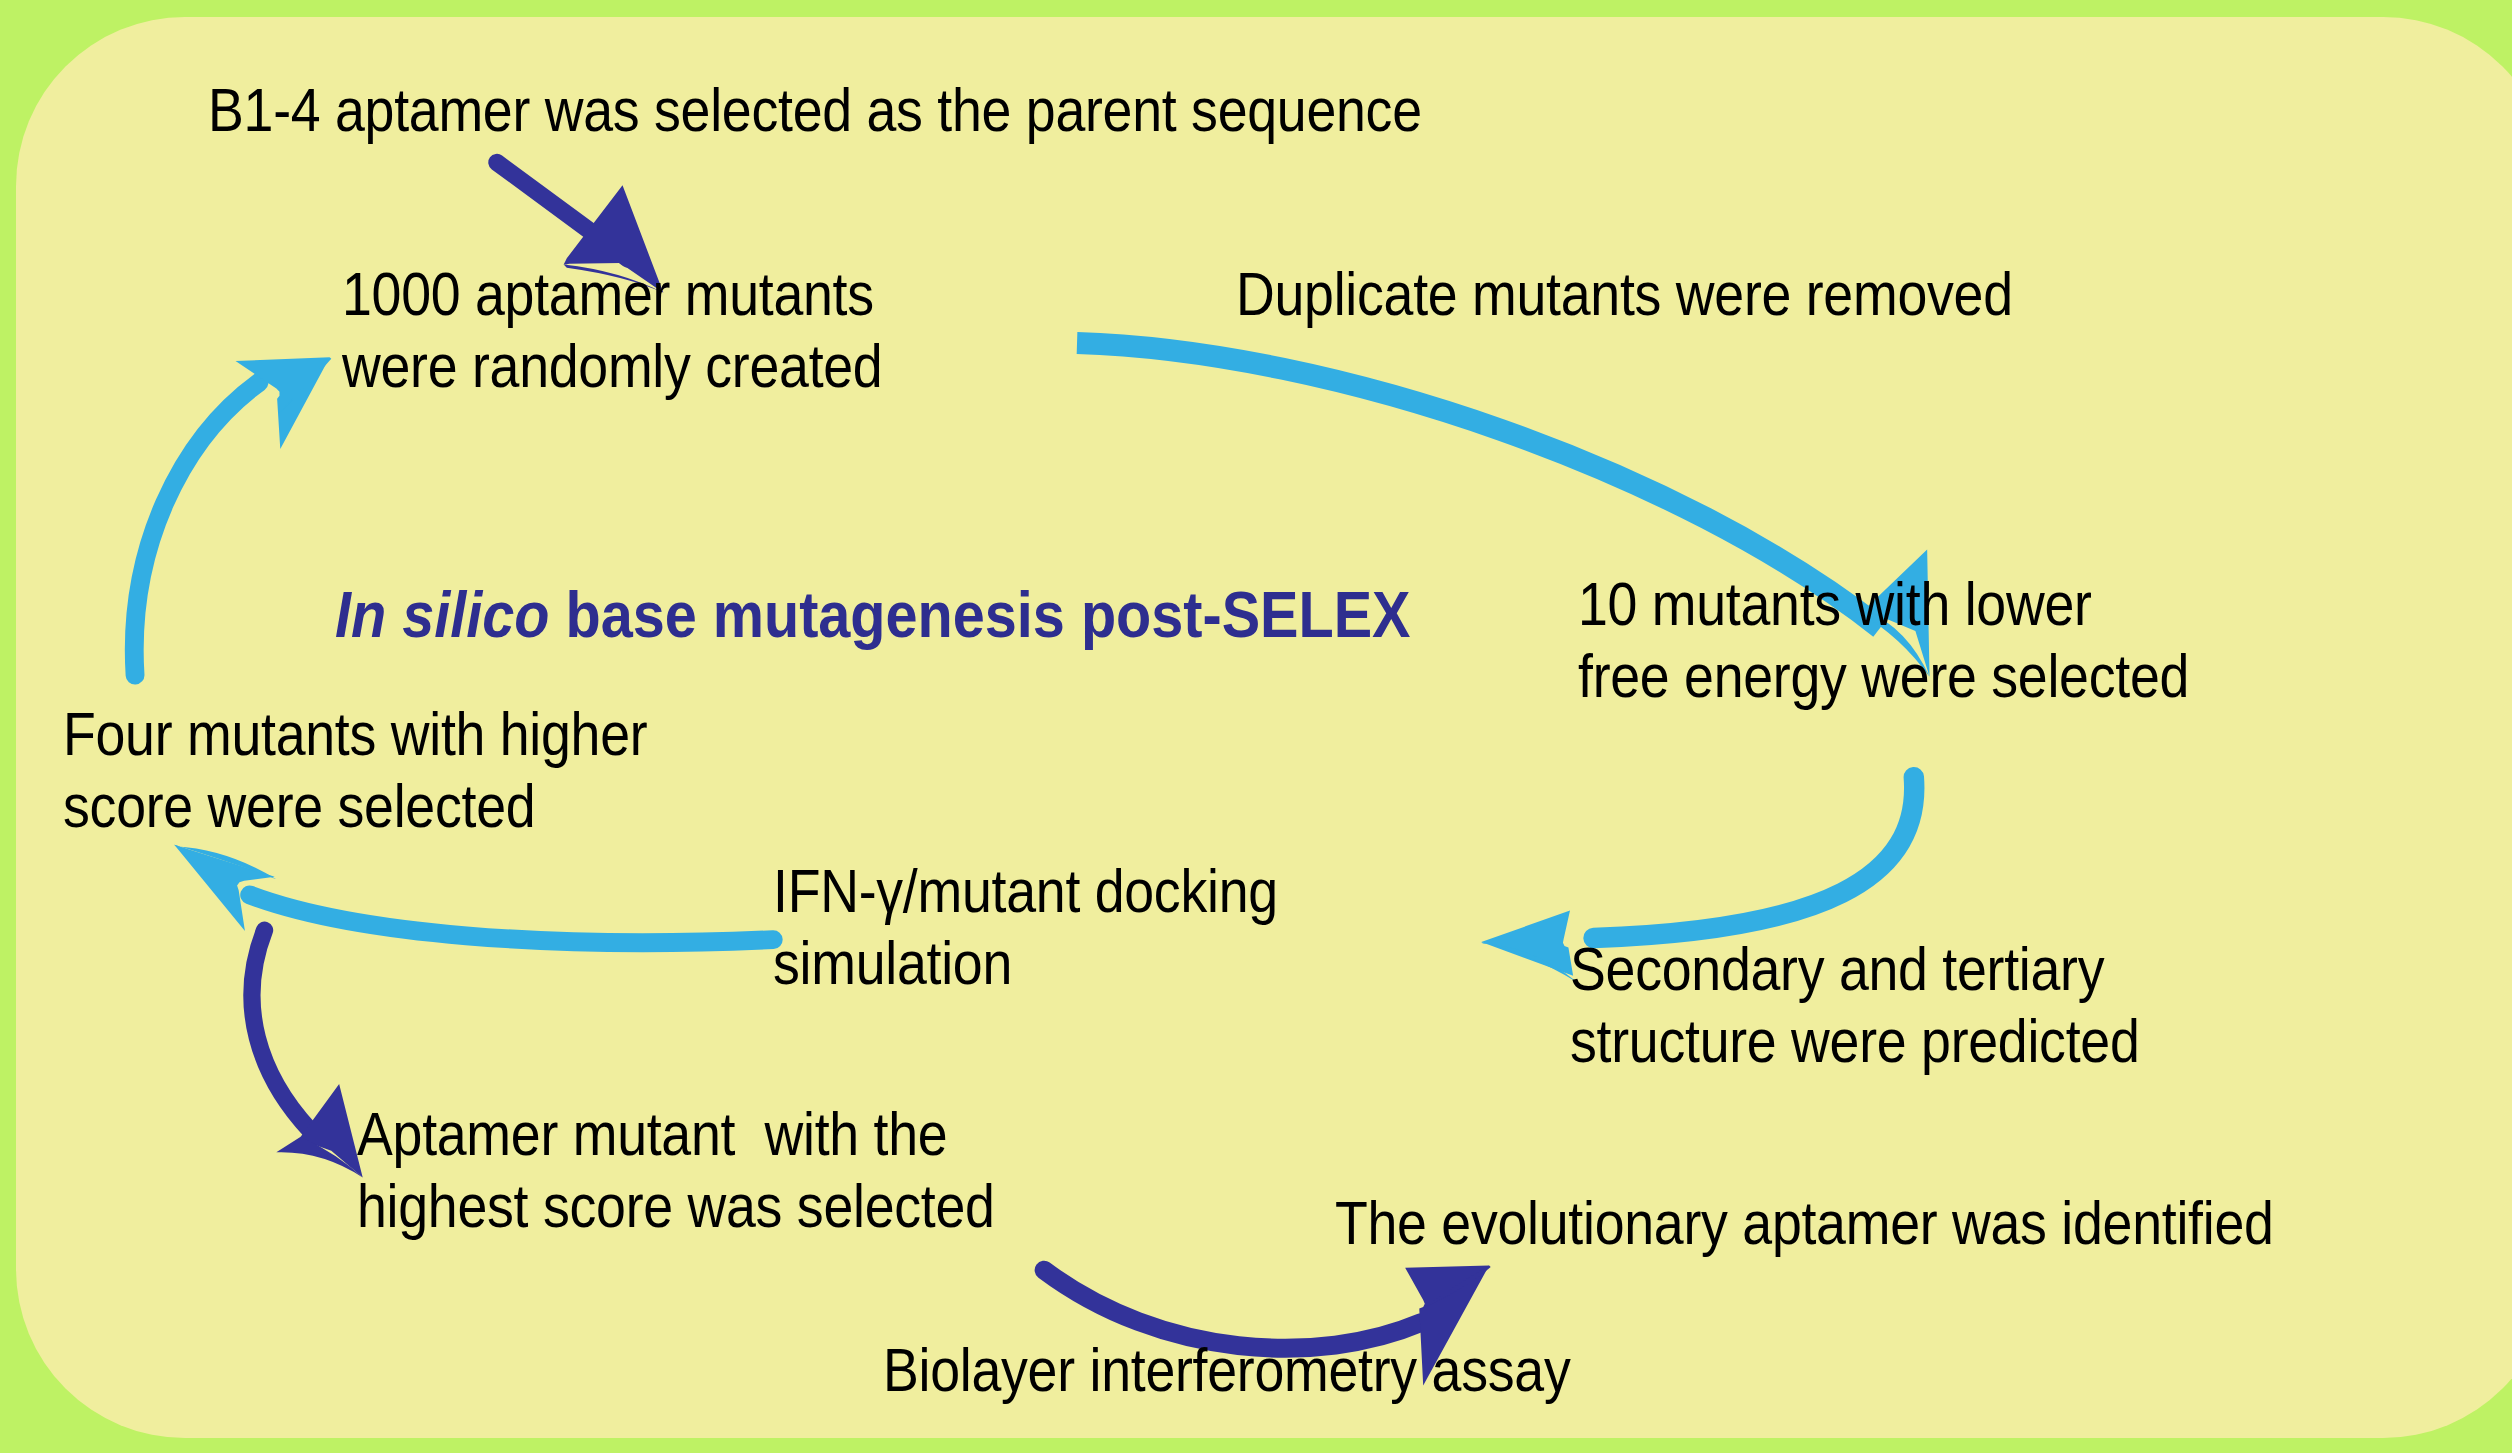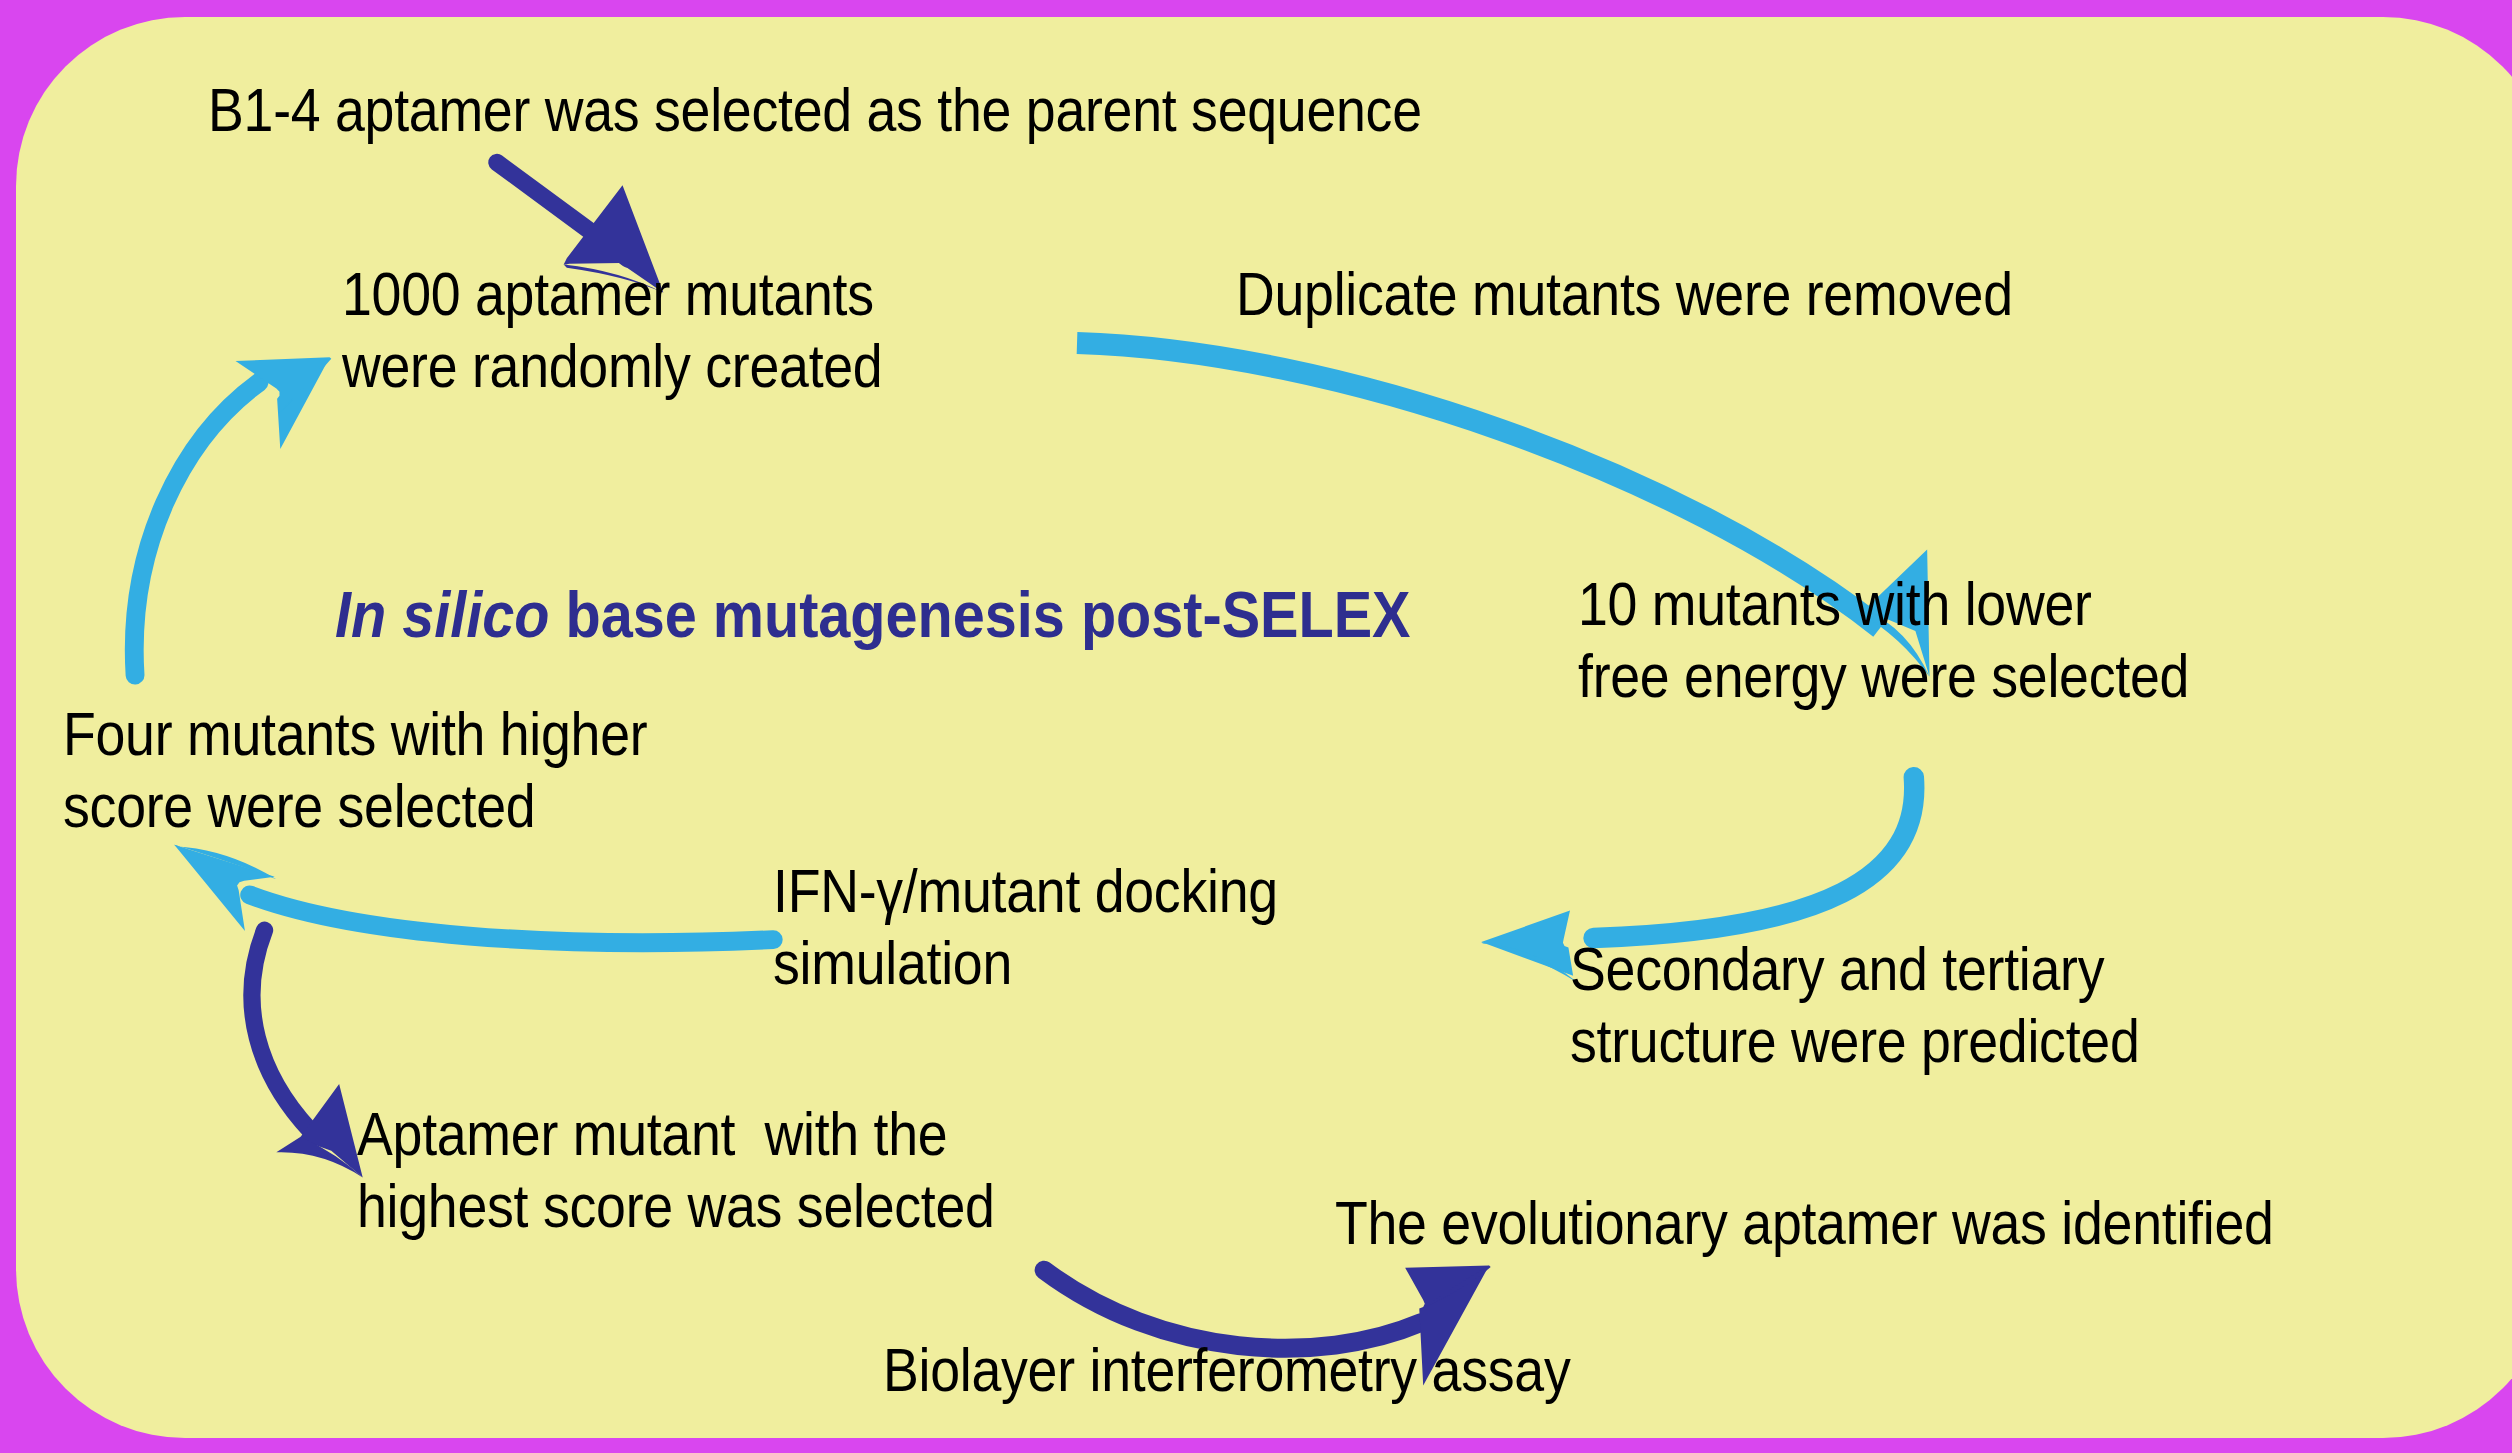--- a/index.html
+++ b/index.html
@@ -5,21 +5,21 @@
 <style>
   html, body {
     margin: 0;
     padding: 0;
     background: #ffffff;
   }
   #stage {
     position: relative;
     width: 2512px;
     height: 1453px;
-    background: #d946ef;
+    background: #bef264;
     overflow: hidden;
     font-family: "Liberation Sans", "DejaVu Sans", sans-serif;
   }
   #panel {
     position: absolute;
     left: 15.7px;
     top: 17.3px;
     width: 2536px;
     height: 1421px;
     background: #F0EE9E;

